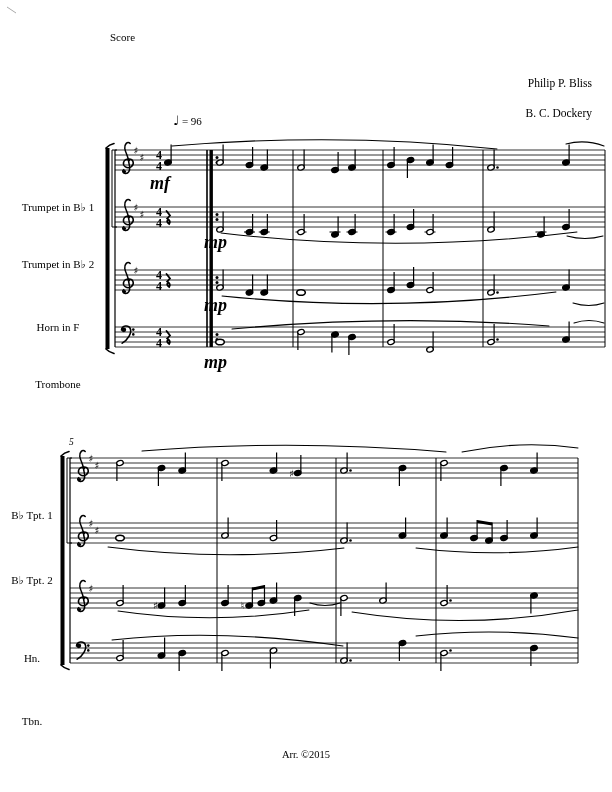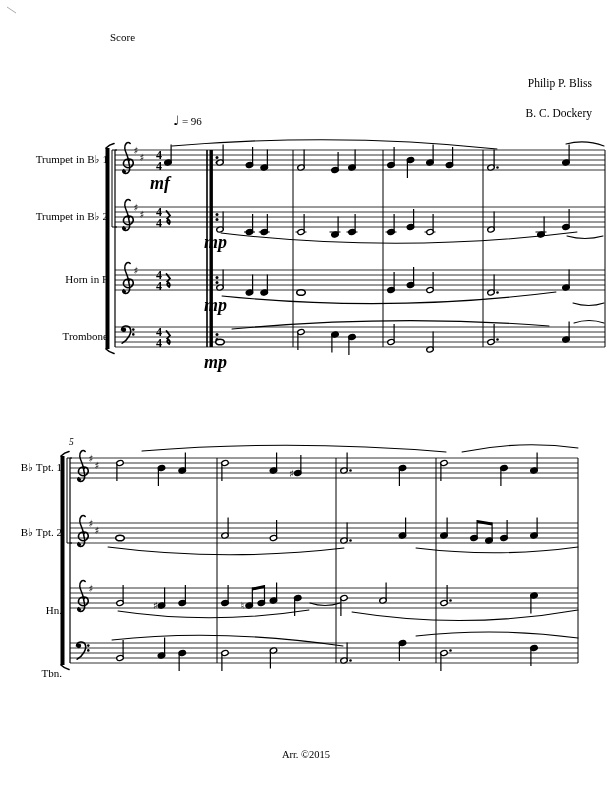--- a/index.html
+++ b/index.html
@@ -10,21 +10,21 @@
   }
   .abs{position:absolute;white-space:nowrap;}
   .score-label{left:68px;top:31px;font-size:11px;margin-left:42px;}
   .title{left:0;top:33px;width:612px;text-align:center;font-size:23px;}
   .credit{right:20px;text-align:right;font-size:11.5px;}
   .credit.composer{top:77px;}
   .credit.arranger{top:107px;}
   .tempo{left:132px;top:113px;font-size:11px;margin-left:41px;}
   .tempo .glyph{font-family:"DejaVu Sans",sans-serif;font-size:13px;}
   .measure-number{left:69px;top:437px;font-size:9.5px;font-style:italic;}
-  .part-label{font-size:11px;text-align:right;}
+  .part-label{font-size:11px;text-align:center;margin-top:48px;}
   .dyn{font-size:18px;font-weight:bold;font-style:italic;font-family:Liberation Serif, serif;}
   .footer{left:0;top:749px;width:612px;text-align:center;font-size:10.5px;}
   .flat{font-family:"Liberation Serif","DejaVu Sans",serif;}
   svg.notation{position:absolute;left:0;top:0;}
 </style>
 </head>
 <body>
 
 <div class="page">
 

